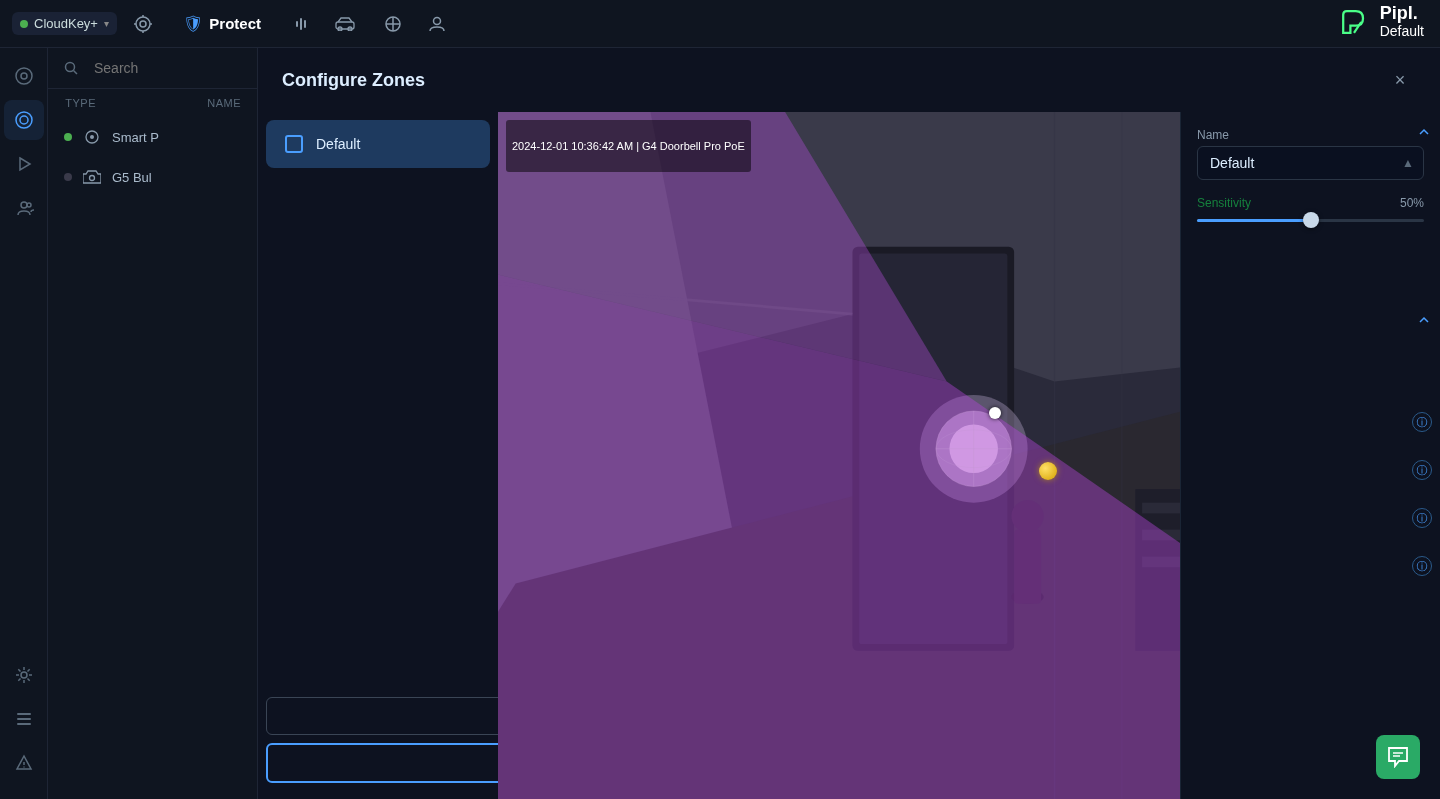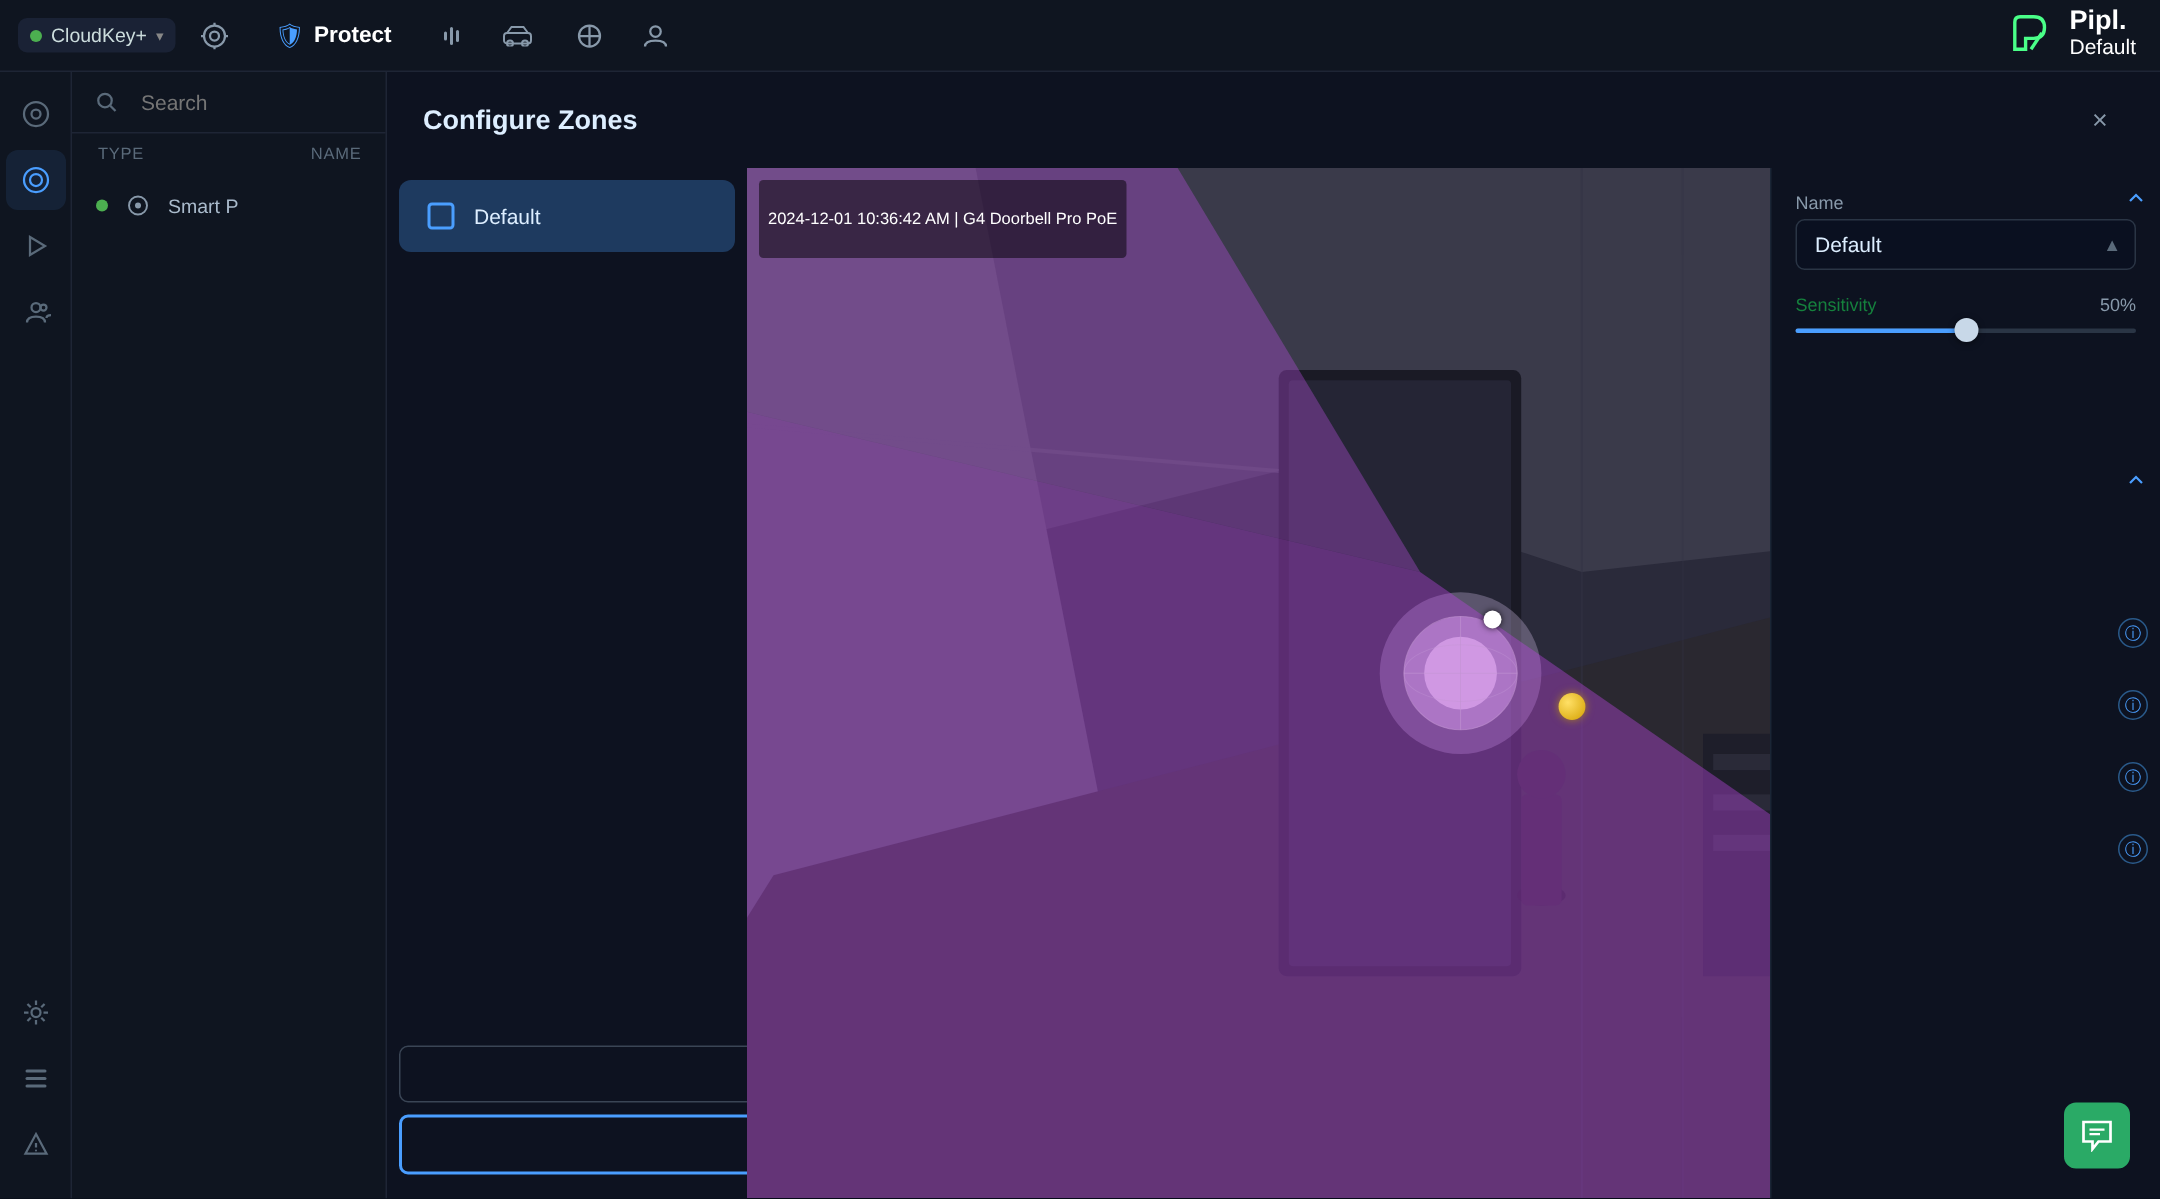--- a/index.html
+++ b/index.html
@@ -736,20 +736,30 @@
     <div class="device-status-dot"></div>
     <div class="device-icon">
       <svg width="16" height="16" viewBox="0 0 16 16" fill="none">
         <circle cx="8" cy="8" r="6" stroke="#8899aa" stroke-width="1.3" fill="none"></circle>
         <circle cx="8" cy="8" r="2" fill="#8899aa"></circle>
       </svg>
     </div>
     <span class="device-name">Smart P</span>
   </div>
 
+  <div class="device-row">
+    <div class="device-status-dot offline"></div>
+    <div class="device-icon">
+      <svg width="18" height="14" viewBox="0 0 18 14" fill="none">
+        <path d="M5 1 L13 1 L15 4 L18 4 L18 13 L0 13 L0 4 L3 4 Z" stroke="#8899aa" stroke-width="1.3" fill="none"></path>
+        <circle cx="9" cy="8" r="2.5" stroke="#8899aa" stroke-width="1.3" fill="none"></circle>
+      </svg>
+    </div>
+    <span class="device-name">G5 Bul</span>
+  </div>
 </div>
 
 <div class="main-content">
 
   <div class="modal">
 
     <div class="modal-title-bar">
       <span class="modal-title">Configure Zones</span>
       <button class="modal-close-btn">×</button>
     </div>

